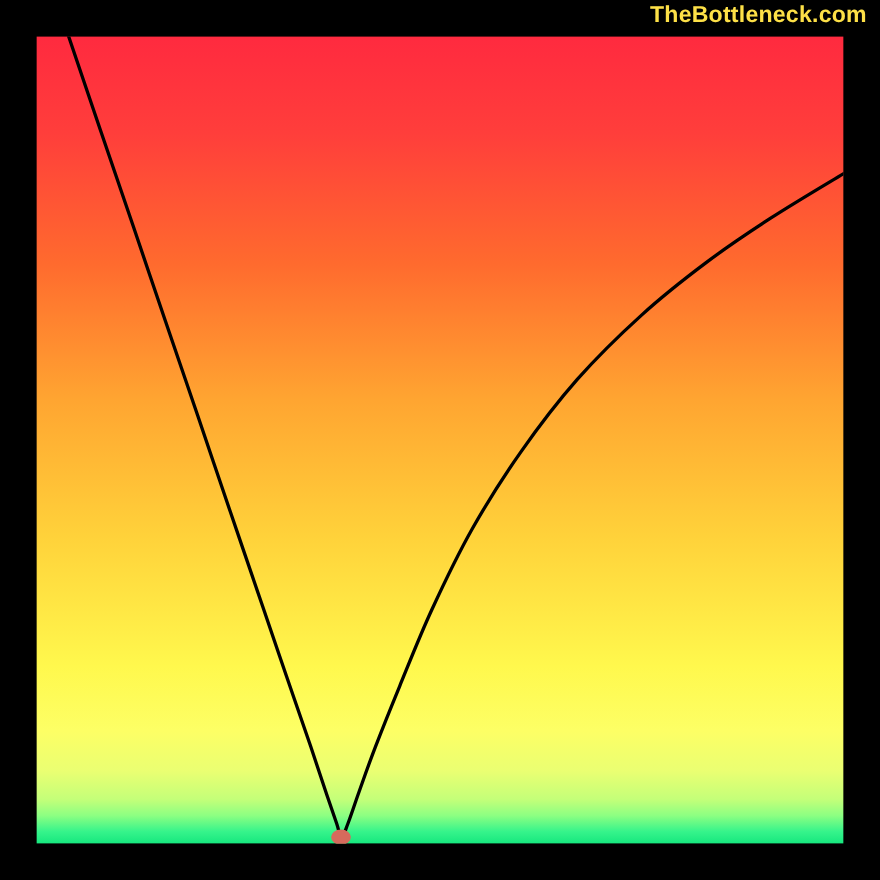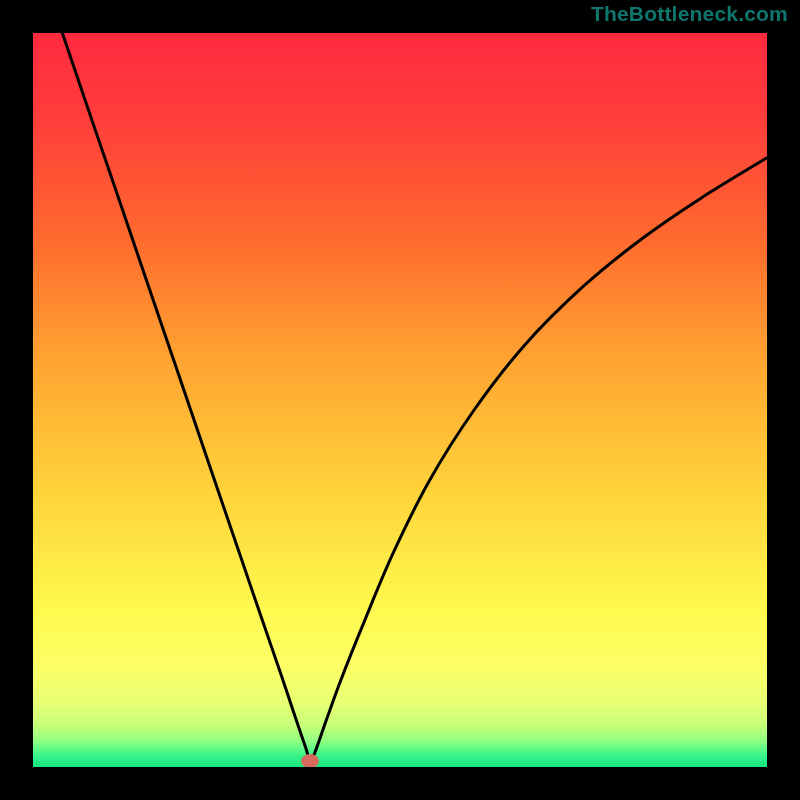--- a/index.html
+++ b/index.html
@@ -13,21 +13,21 @@
   .frame {
     position: relative;
     width: 800px;
     height: 800px;
     background: #000;
   }
   .attribution {
     position: absolute;
     top: 2px;
     right: 12px;
-    color: #0f766e;
+    color: #fde047;
     font-family: Arial, Helvetica, sans-serif;
     font-size: 21px;
     font-weight: 600;
     letter-spacing: 0.2px;
   }
   .plot-area {
     position: absolute;
     left: 33px;
     top: 33px;
     width: 734px;

